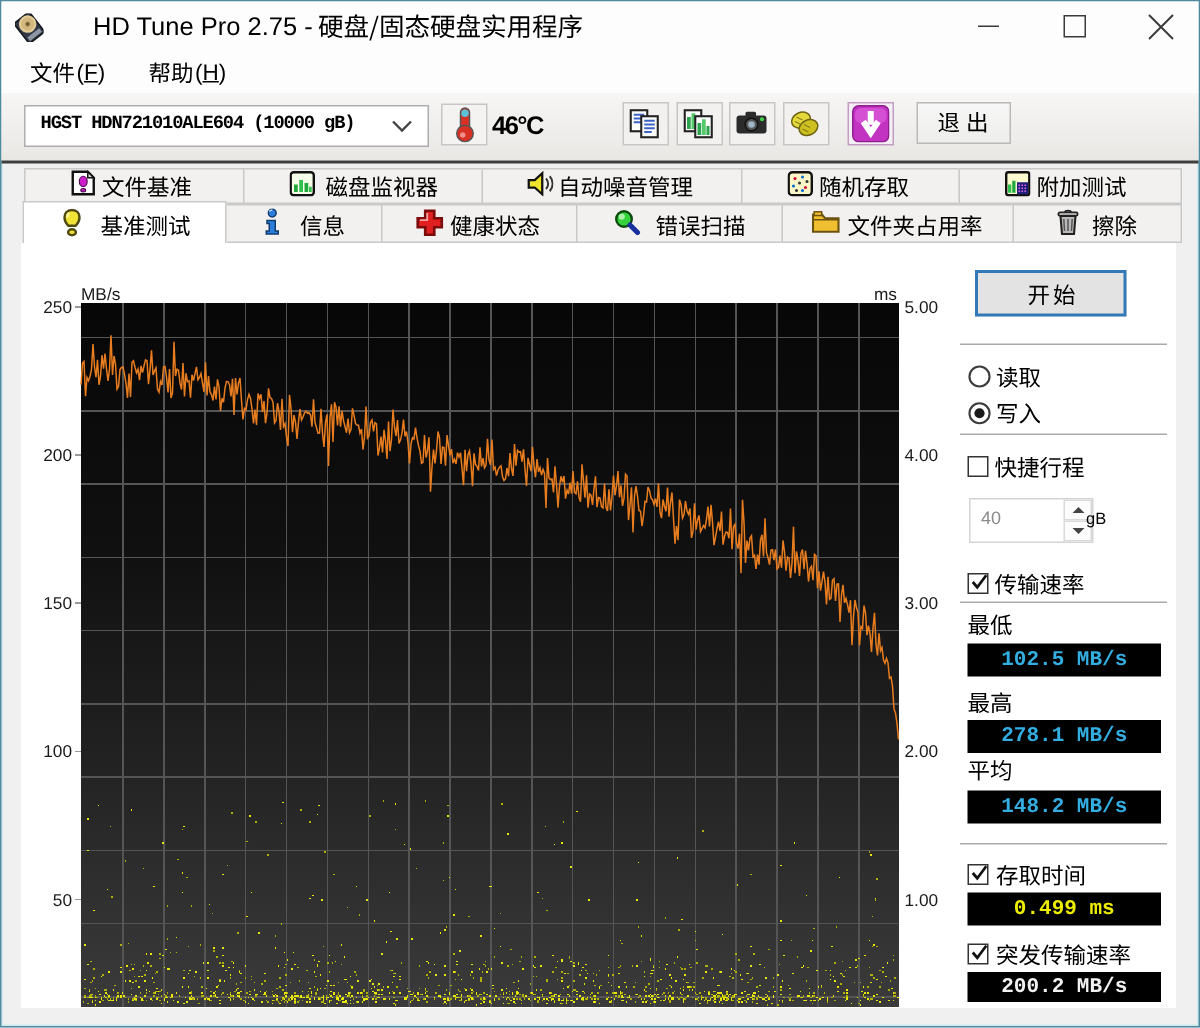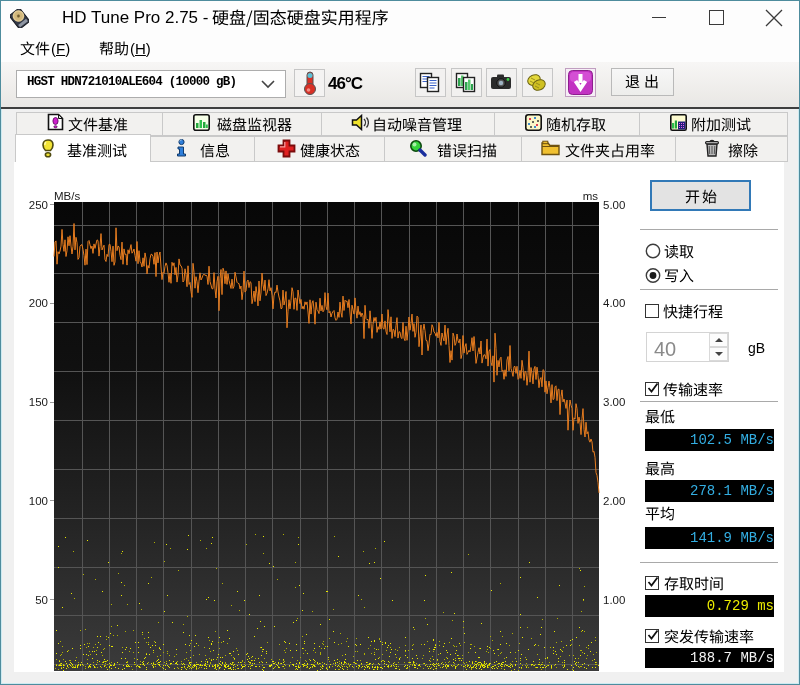--- a/index.html
+++ b/index.html
@@ -7,22 +7,22 @@
 #win{position:absolute;inset:0;background:#f0f0f0;border:1px solid #4e8c9d;
 box-shadow:inset 0 0 0 1px #cdeaf1}
 #titlebar{position:absolute;left:1px;top:1px;right:1px;height:61px;background:#fdfdfd}
 #toolbar{position:absolute;left:1px;top:62px;right:1px;height:45px;
 background:linear-gradient(#f7f6f5,#e9e7e4)}
 #darkline{position:absolute;left:1px;top:107px;right:1px;height:2px;background:#3e3e3e}
 #pane{position:absolute;left:14px;top:162px;width:770px;height:510px;background:#fff}
 .tab{position:absolute;background:#f2f1ef;border:1px solid #c9c9c9}
 .btn{position:absolute;border:1px solid #b9b9b9;background:linear-gradient(#f7f7f7,#ededeb)}
 .lcd{position:absolute;width:129px;background:#000}
-.lcdtext{width:100%;text-align:right;font-family:"Liberation Mono",monospace;
-font-weight:normal;font-size:14px;letter-spacing:0px}
+.lcdtext{width:100%;text-align:center;font-family:"Liberation Mono",monospace;
+font-weight:bold;font-size:14px;letter-spacing:0px}
 .sep{position:absolute;left:640px;width:138px;height:1px;background:#a9a9a9}
 .cb{position:absolute;width:14px;height:14px;border:1px solid #333;background:#fff}
 </style></head><body>
 <div id="win"></div>
 <div id="titlebar"></div>
 <div id="toolbar"></div>
 <div id="darkline"></div>
 
 <svg class="abs" style="left:10px;top:9px" width="19" height="19">
 <g transform="rotate(-38 9.5 9.5)">
@@ -323,26 +323,26 @@
     <path transform="translate(16.0,13.2) scale(0.015000,-0.015000)" d="M295 755C361 709 412 653 456 591C391 306 266 103 41 -13C61 -27 96 -58 110 -73C313 45 441 229 517 491C627 289 698 58 927 -70C931 -46 951 -6 964 15C631 214 661 590 341 819Z" fill="#000"></path>
   </svg>
 <div class="cb" style="left:645px;top:304px"></div>
 <svg style="position:absolute;left:662.0px;top:304.0px" width="63" height="17">
     <path transform="translate(1.0,13.2) scale(0.015000,-0.015000)" d="M170 840V-79H245V840ZM80 647C73 566 55 456 28 390L87 369C114 442 132 558 137 639ZM247 656C277 596 309 517 321 469L377 497C365 544 331 621 300 679ZM805 381H650C654 424 655 466 655 507V610H805ZM580 840V681H384V610H580V507C580 467 579 424 575 381H330V308H565C539 185 473 62 297 -26C314 -40 340 -68 350 -84C518 9 594 133 628 260C686 103 779 -21 920 -83C931 -61 956 -29 974 -13C834 38 738 160 684 308H965V381H879V681H655V840Z" fill="#000"></path>
     <path transform="translate(16.0,13.2) scale(0.015000,-0.015000)" d="M415 266C397 135 355 27 276 -41C293 -51 322 -72 334 -84C378 -42 413 13 439 78C509 -40 614 -71 769 -71H945C947 -53 958 -21 968 -5C933 -6 796 -6 772 -6C739 -6 708 -4 679 0V134H906V195H679V283H897V425H968V487H897V622H679V689H944V751H679V840H608V751H360V689H608V622H404V562H608V487H346V425H608V342H404V283H608V16C545 39 497 82 465 158C473 189 480 222 485 257ZM827 425V342H679V425ZM827 487H679V562H827ZM167 839V638H42V568H167V363L28 321L47 249L167 288V7C167 -7 162 -11 150 -11C138 -12 99 -12 56 -10C65 -31 75 -62 77 -80C141 -81 179 -78 203 -66C228 -55 237 -34 237 7V311L347 347L336 416L237 385V568H345V638H237V839Z" fill="#000"></path>
     <path transform="translate(31.0,13.2) scale(0.015000,-0.015000)" d="M435 780V708H927V780ZM267 841C216 768 119 679 35 622C48 608 69 579 79 562C169 626 272 724 339 811ZM391 504V432H728V17C728 1 721 -4 702 -5C684 -6 616 -6 545 -3C556 -25 567 -56 570 -77C668 -77 725 -77 759 -66C792 -53 804 -30 804 16V432H955V504ZM307 626C238 512 128 396 25 322C40 307 67 274 78 259C115 289 154 325 192 364V-83H266V446C308 496 346 548 378 600Z" fill="#000"></path>
     <path transform="translate(46.0,13.2) scale(0.015000,-0.015000)" d="M532 733H834V549H532ZM462 798V484H907V798ZM448 209V144H644V13H381V-53H963V13H718V144H919V209H718V330H941V396H425V330H644V209ZM361 826C287 792 155 763 43 744C52 728 62 703 65 687C112 693 162 702 212 712V558H49V488H202C162 373 93 243 28 172C41 154 59 124 67 103C118 165 171 264 212 365V-78H286V353C320 311 360 257 377 229L422 288C402 311 315 401 286 426V488H411V558H286V729C333 740 377 753 413 768Z" fill="#000"></path>
   </svg>
 <div class="abs" style="left:646px;top:332px;width:83px;height:30px;background:#fff;border:1px solid #d4d4d4"></div>
-<div class="abs" style="left:654px;top:338px;font-size:20px;color:#8a8a8a">40</div>
+<div class="abs" style="left:654px;top:338px;font-size:12px;color:#8a8a8a">40</div>
 <div class="abs" style="left:709px;top:333px;width:19px;height:14px;background:#fcfcfc;border:1px solid #d9d9d9"></div>
 <div class="abs" style="left:709px;top:347px;width:19px;height:14px;background:#fcfcfc;border:1px solid #d9d9d9"></div>
 <div class="abs" style="left:715px;top:338px;width:0;height:0;border-left:4px solid transparent;border-right:4px solid transparent;border-bottom:4px solid #444"></div>
 <div class="abs" style="left:715px;top:352px;width:0;height:0;border-left:4px solid transparent;border-right:4px solid transparent;border-top:4px solid #444"></div>
-<div class="abs" style="left:748px;top:340px;font-size:14px">gB</div>
+<div class="abs" style="left:724px;top:340px;font-size:11px">gB</div>
 <div class="cb" style="left:645px;top:381.5px"></div>
 <svg class="abs" style="left:646px;top:380.5px" width="14" height="14">
     <path d="M2.5 7 L5.5 10.5 L11.5 2.5" stroke="#111" stroke-width="1.8" fill="none"></path>
   </svg>
 <svg style="position:absolute;left:662.0px;top:381.5px" width="63" height="17">
     <path transform="translate(1.0,13.2) scale(0.015000,-0.015000)" d="M266 836C210 684 116 534 18 437C31 420 52 381 60 363C94 398 128 440 160 485V-78H232V597C272 666 308 741 337 815ZM468 125C563 67 676 -23 731 -80L787 -24C760 3 721 35 677 68C754 151 838 246 899 317L846 350L834 345H513L549 464H954V535H569L602 654H908V724H621L647 825L573 835L545 724H348V654H526L493 535H291V464H472C451 393 429 327 411 275H769C725 225 671 164 619 109C587 131 554 152 523 171Z" fill="#000"></path>
     <path transform="translate(16.0,13.2) scale(0.015000,-0.015000)" d="M734 447V85H793V447ZM861 484V5C861 -6 857 -9 846 -10C833 -10 793 -10 747 -9C757 -27 765 -54 767 -71C826 -71 866 -70 890 -60C915 -49 922 -31 922 5V484ZM71 330C79 338 108 344 140 344H219V206C152 190 90 176 42 167L59 96L219 137V-79H285V154L368 176L362 239L285 221V344H365V413H285V565H219V413H132C158 483 183 566 203 652H367V720H217C225 756 231 792 236 827L166 839C162 800 157 759 150 720H47V652H137C119 569 100 501 91 475C77 430 65 398 48 393C56 376 67 344 71 330ZM659 843C593 738 469 639 348 583C366 568 386 545 397 527C424 541 451 557 477 574V532H847V581C872 566 899 551 926 537C935 557 956 581 974 596C869 641 774 698 698 783L720 816ZM506 594C562 635 615 683 659 734C710 678 765 633 826 594ZM614 406V327H477V406ZM415 466V-76H477V130H614V-1C614 -10 612 -12 604 -13C594 -13 568 -13 537 -12C546 -30 554 -57 556 -74C599 -74 630 -74 651 -63C672 -52 677 -33 677 -1V466ZM477 269H614V187H477Z" fill="#000"></path>
     <path transform="translate(31.0,13.2) scale(0.015000,-0.015000)" d="M68 760C124 708 192 634 223 587L283 632C250 679 181 750 125 799ZM266 483H48V413H194V100C148 84 95 42 42 -9L89 -72C142 -10 194 43 231 43C254 43 285 14 327 -11C397 -50 482 -61 600 -61C695 -61 869 -55 941 -50C942 -29 954 5 962 24C865 14 717 7 602 7C494 7 408 13 344 50C309 69 286 87 266 97ZM428 528H587V400H428ZM660 528H827V400H660ZM587 839V736H318V671H587V588H358V340H554C496 255 398 174 306 135C322 121 344 96 355 78C437 121 525 198 587 283V49H660V281C744 220 833 147 880 95L928 145C875 201 773 279 684 340H899V588H660V671H945V736H660V839Z" fill="#000"></path>
     <path transform="translate(46.0,13.2) scale(0.015000,-0.015000)" d="M829 643C794 603 732 548 687 515L742 478C788 510 846 558 892 605ZM56 337 94 277C160 309 242 353 319 394L304 451C213 407 118 363 56 337ZM85 599C139 565 205 515 236 481L290 527C256 561 190 609 136 640ZM677 408C746 366 832 306 874 266L930 311C886 351 797 410 730 448ZM51 202V132H460V-80H540V132H950V202H540V284H460V202ZM435 828C450 805 468 776 481 750H71V681H438C408 633 374 592 361 579C346 561 331 550 317 547C324 530 334 498 338 483C353 489 375 494 490 503C442 454 399 415 379 399C345 371 319 352 297 349C305 330 315 297 318 284C339 293 374 298 636 324C648 304 658 286 664 270L724 297C703 343 652 415 607 466L551 443C568 424 585 401 600 379L423 364C511 434 599 522 679 615L618 650C597 622 573 594 550 567L421 560C454 595 487 637 516 681H941V750H569C555 779 531 818 508 847Z" fill="#000"></path>
   </svg>
@@ -358,41 +358,41 @@
     <path transform="translate(16.0,13.2) scale(0.015000,-0.015000)" d="M286 559H719V468H286ZM211 614V413H797V614ZM441 826 470 736H59V670H937V736H553C542 768 527 810 513 843ZM96 357V-79H168V294H830V-1C830 -12 825 -16 813 -16C801 -16 754 -17 711 -15C720 -31 731 -54 735 -72C799 -72 842 -72 869 -63C896 -53 905 -37 905 0V357ZM281 235V-21H352V29H706V235ZM352 179H638V85H352Z" fill="#000"></path>
   </svg>
 <div class="lcd" style="left:645px;top:480px;height:21.5px">
     <div class="lcdtext" style="color:#33aee2;margin-top:3px">278.1 MB/s</div>
   </div>
 <svg style="position:absolute;left:644.0px;top:505.5px" width="33" height="17">
     <path transform="translate(1.0,13.2) scale(0.015000,-0.015000)" d="M174 630C213 556 252 459 266 399L337 424C323 482 282 578 242 650ZM755 655C730 582 684 480 646 417L711 396C750 456 797 552 834 633ZM52 348V273H459V-79H537V273H949V348H537V698H893V773H105V698H459V348Z" fill="#000"></path>
     <path transform="translate(16.0,13.2) scale(0.015000,-0.015000)" d="M485 462C547 411 625 339 665 296L713 347C673 387 595 454 531 504ZM404 119 435 49C538 105 676 180 803 253L785 313C648 240 499 163 404 119ZM570 840C523 709 445 582 357 501C372 486 396 455 407 440C452 486 497 545 537 610H859C847 198 833 39 800 4C789 -9 777 -12 756 -12C731 -12 666 -12 595 -5C608 -26 617 -56 619 -77C680 -80 745 -82 782 -78C819 -75 841 -67 864 -37C903 12 916 172 929 640C929 651 929 680 929 680H577C600 725 621 772 639 819ZM36 123 63 47C158 95 282 159 398 220L380 283L241 216V528H362V599H241V828H169V599H43V528H169V183C119 159 73 139 36 123Z" fill="#000"></path>
   </svg>
 <div class="lcd" style="left:645px;top:527px;height:21.5px">
-    <div class="lcdtext" style="color:#33aee2;margin-top:3px">141.9 MB/s</div>
+    <div class="lcdtext" style="color:#33aee2;margin-top:3px">148.2 MB/s</div>
   </div>
 <div class="cb" style="left:645px;top:576px"></div>
 <svg class="abs" style="left:646px;top:575px" width="14" height="14">
     <path d="M2.5 7 L5.5 10.5 L11.5 2.5" stroke="#111" stroke-width="1.8" fill="none"></path>
   </svg>
 <svg style="position:absolute;left:663.0px;top:576.0px" width="63" height="17">
     <path transform="translate(1.0,13.2) scale(0.015000,-0.015000)" d="M613 349V266H335V196H613V10C613 -4 610 -8 592 -9C574 -10 514 -10 448 -8C458 -29 468 -58 471 -79C557 -79 613 -79 647 -68C680 -56 689 -35 689 9V196H957V266H689V324C762 370 840 432 894 492L846 529L831 525H420V456H761C718 416 663 375 613 349ZM385 840C373 797 359 753 342 709H63V637H311C246 499 153 370 31 284C43 267 61 235 69 216C112 247 152 282 188 320V-78H264V411C316 481 358 557 394 637H939V709H424C438 746 451 784 462 821Z" fill="#000"></path>
     <path transform="translate(16.0,13.2) scale(0.015000,-0.015000)" d="M850 656C826 508 784 379 730 271C679 382 645 513 623 656ZM506 728V656H556C584 480 625 323 688 196C628 100 557 26 479 -23C496 -37 517 -62 528 -80C602 -29 670 38 727 123C777 42 839 -24 915 -73C927 -54 950 -27 967 -14C886 34 821 104 770 192C847 329 903 503 929 718L883 730L870 728ZM38 130 55 58 356 110V-78H429V123L518 140L514 204L429 190V725H502V793H48V725H115V141ZM187 725H356V585H187ZM187 520H356V375H187ZM187 309H356V178L187 152Z" fill="#000"></path>
     <path transform="translate(31.0,13.2) scale(0.015000,-0.015000)" d="M474 452C527 375 595 269 627 208L693 246C659 307 590 409 536 485ZM324 402V174H153V402ZM324 469H153V688H324ZM81 756V25H153V106H394V756ZM764 835V640H440V566H764V33C764 13 756 6 736 6C714 4 640 4 562 7C573 -15 585 -49 590 -70C690 -70 754 -69 790 -56C826 -44 840 -22 840 33V566H962V640H840V835Z" fill="#000"></path>
     <path transform="translate(46.0,13.2) scale(0.015000,-0.015000)" d="M91 615V-80H168V615ZM106 791C152 747 204 684 227 644L289 684C265 726 211 785 164 827ZM379 295H619V160H379ZM379 491H619V358H379ZM311 554V98H690V554ZM352 784V713H836V11C836 -2 832 -6 819 -7C806 -7 765 -8 723 -6C733 -25 743 -57 747 -75C808 -75 851 -75 878 -63C904 -50 913 -31 913 11V784Z" fill="#000"></path>
   </svg>
 <div class="lcd" style="left:645px;top:595px;height:22px">
-    <div class="lcdtext" style="color:#eded00;margin-top:3px">0.729 ms</div>
+    <div class="lcdtext" style="color:#eded00;margin-top:3px">0.499 ms</div>
   </div>
 <div class="cb" style="left:645px;top:628.5px"></div>
 <svg class="abs" style="left:646px;top:627.5px" width="14" height="14">
     <path d="M2.5 7 L5.5 10.5 L11.5 2.5" stroke="#111" stroke-width="1.8" fill="none"></path>
   </svg>
 <svg style="position:absolute;left:663.0px;top:628.5px" width="93" height="17">
     <path transform="translate(1.0,13.2) scale(0.015000,-0.015000)" d="M370 637C299 566 197 503 108 466L156 410C251 453 354 527 431 605ZM570 584C659 536 771 464 826 416L874 470C816 517 702 585 616 631ZM588 433C631 399 682 352 706 320H520C531 367 537 417 542 469H465C460 417 454 367 443 320H56V250H422C375 130 278 37 55 -13C70 -28 89 -59 96 -77C338 -19 444 90 496 231C572 64 706 -35 913 -77C923 -56 943 -26 959 -9C761 21 627 109 559 250H945V320H709L764 353C739 385 687 431 643 463ZM77 736V544H153V668H844V550H921V736H565C550 770 528 814 508 847L429 829C446 801 462 767 475 736Z" fill="#000"></path>
     <path transform="translate(16.0,13.2) scale(0.015000,-0.015000)" d="M673 790C716 744 773 680 801 642L860 683C832 719 774 781 731 826ZM144 523C154 534 188 540 251 540H391C325 332 214 168 30 57C49 44 76 15 86 -1C216 79 311 181 381 305C421 230 471 165 531 110C445 49 344 7 240 -18C254 -34 272 -62 280 -82C392 -51 498 -5 589 61C680 -6 789 -54 917 -83C928 -62 948 -32 964 -16C842 7 736 50 648 108C735 185 803 285 844 413L793 437L779 433H441C454 467 467 503 477 540H930L931 612H497C513 681 526 753 537 830L453 844C443 762 429 685 411 612H229C257 665 285 732 303 797L223 812C206 735 167 654 156 634C144 612 133 597 119 594C128 576 140 539 144 523ZM588 154C520 212 466 281 427 361H742C706 279 652 211 588 154Z" fill="#000"></path>
     <path transform="translate(31.0,13.2) scale(0.015000,-0.015000)" d="M266 836C210 684 116 534 18 437C31 420 52 381 60 363C94 398 128 440 160 485V-78H232V597C272 666 308 741 337 815ZM468 125C563 67 676 -23 731 -80L787 -24C760 3 721 35 677 68C754 151 838 246 899 317L846 350L834 345H513L549 464H954V535H569L602 654H908V724H621L647 825L573 835L545 724H348V654H526L493 535H291V464H472C451 393 429 327 411 275H769C725 225 671 164 619 109C587 131 554 152 523 171Z" fill="#000"></path>
     <path transform="translate(46.0,13.2) scale(0.015000,-0.015000)" d="M734 447V85H793V447ZM861 484V5C861 -6 857 -9 846 -10C833 -10 793 -10 747 -9C757 -27 765 -54 767 -71C826 -71 866 -70 890 -60C915 -49 922 -31 922 5V484ZM71 330C79 338 108 344 140 344H219V206C152 190 90 176 42 167L59 96L219 137V-79H285V154L368 176L362 239L285 221V344H365V413H285V565H219V413H132C158 483 183 566 203 652H367V720H217C225 756 231 792 236 827L166 839C162 800 157 759 150 720H47V652H137C119 569 100 501 91 475C77 430 65 398 48 393C56 376 67 344 71 330ZM659 843C593 738 469 639 348 583C366 568 386 545 397 527C424 541 451 557 477 574V532H847V581C872 566 899 551 926 537C935 557 956 581 974 596C869 641 774 698 698 783L720 816ZM506 594C562 635 615 683 659 734C710 678 765 633 826 594ZM614 406V327H477V406ZM415 466V-76H477V130H614V-1C614 -10 612 -12 604 -13C594 -13 568 -13 537 -12C546 -30 554 -57 556 -74C599 -74 630 -74 651 -63C672 -52 677 -33 677 -1V466ZM477 269H614V187H477Z" fill="#000"></path>
     <path transform="translate(61.0,13.2) scale(0.015000,-0.015000)" d="M68 760C124 708 192 634 223 587L283 632C250 679 181 750 125 799ZM266 483H48V413H194V100C148 84 95 42 42 -9L89 -72C142 -10 194 43 231 43C254 43 285 14 327 -11C397 -50 482 -61 600 -61C695 -61 869 -55 941 -50C942 -29 954 5 962 24C865 14 717 7 602 7C494 7 408 13 344 50C309 69 286 87 266 97ZM428 528H587V400H428ZM660 528H827V400H660ZM587 839V736H318V671H587V588H358V340H554C496 255 398 174 306 135C322 121 344 96 355 78C437 121 525 198 587 283V49H660V281C744 220 833 147 880 95L928 145C875 201 773 279 684 340H899V588H660V671H945V736H660V839Z" fill="#000"></path>
     <path transform="translate(76.0,13.2) scale(0.015000,-0.015000)" d="M829 643C794 603 732 548 687 515L742 478C788 510 846 558 892 605ZM56 337 94 277C160 309 242 353 319 394L304 451C213 407 118 363 56 337ZM85 599C139 565 205 515 236 481L290 527C256 561 190 609 136 640ZM677 408C746 366 832 306 874 266L930 311C886 351 797 410 730 448ZM51 202V132H460V-80H540V132H950V202H540V284H460V202ZM435 828C450 805 468 776 481 750H71V681H438C408 633 374 592 361 579C346 561 331 550 317 547C324 530 334 498 338 483C353 489 375 494 490 503C442 454 399 415 379 399C345 371 319 352 297 349C305 330 315 297 318 284C339 293 374 298 636 324C648 304 658 286 664 270L724 297C703 343 652 415 607 466L551 443C568 424 585 401 600 379L423 364C511 434 599 522 679 615L618 650C597 622 573 594 550 567L421 560C454 595 487 637 516 681H941V750H569C555 779 531 818 508 847Z" fill="#000"></path>
   </svg>
 <div class="lcd" style="left:645px;top:647.5px;height:20px">
-    <div class="lcdtext" style="color:#f2f2f2;margin-top:2px">188.7 MB/s</div>
+    <div class="lcdtext" style="color:#f2f2f2;margin-top:2px">200.2 MB/s</div>
   </div>
 </body></html>

